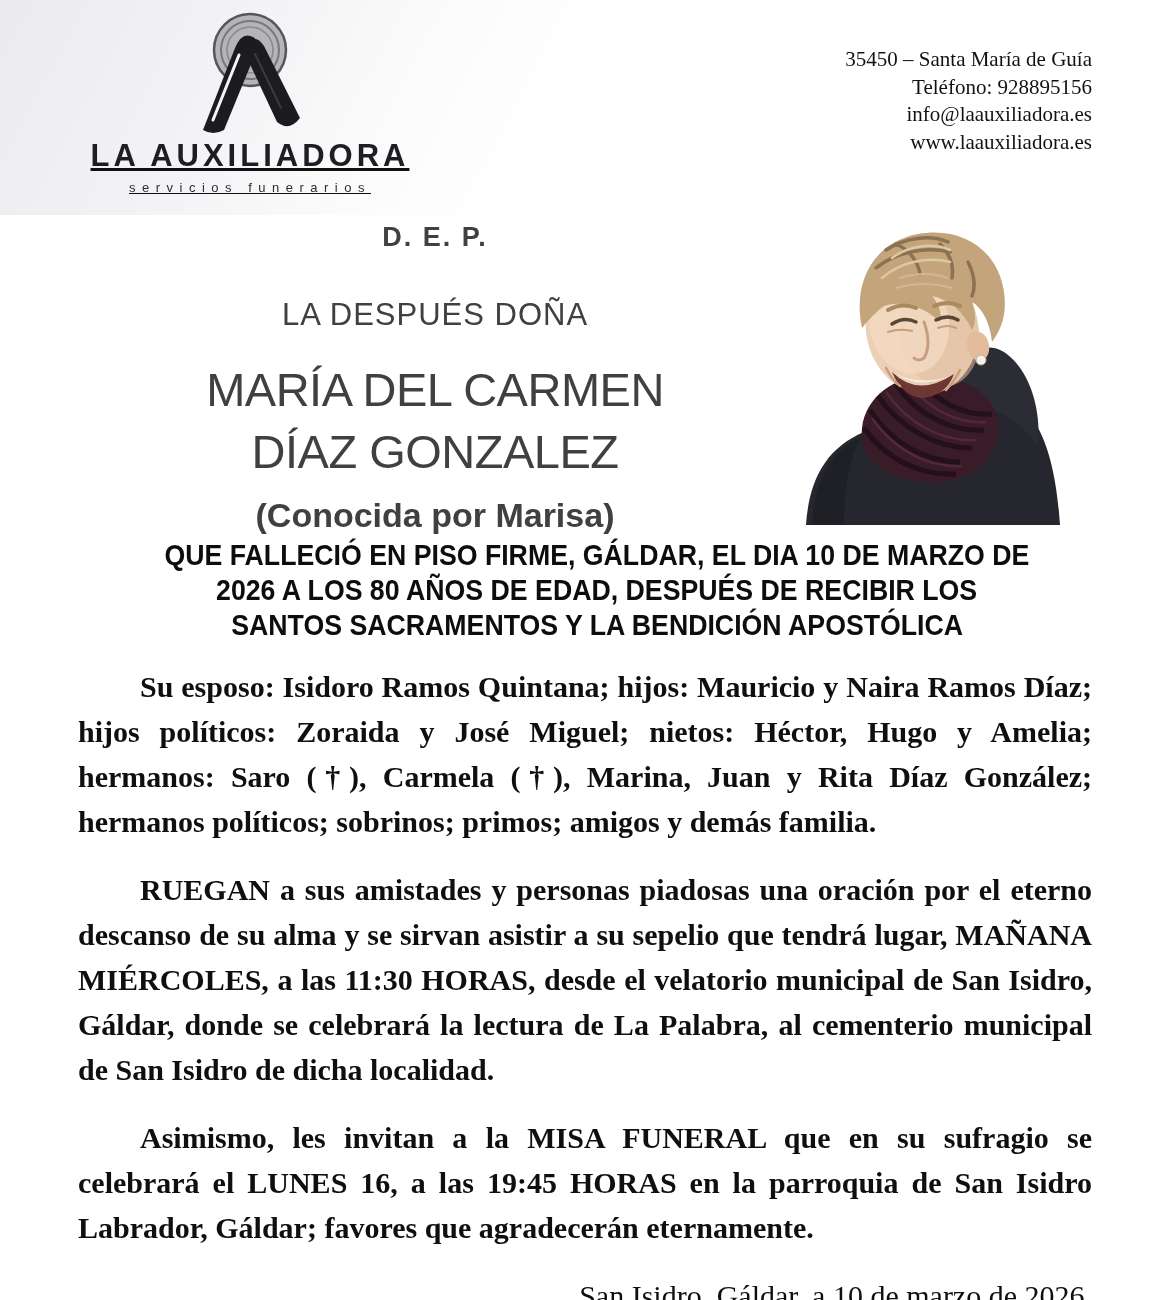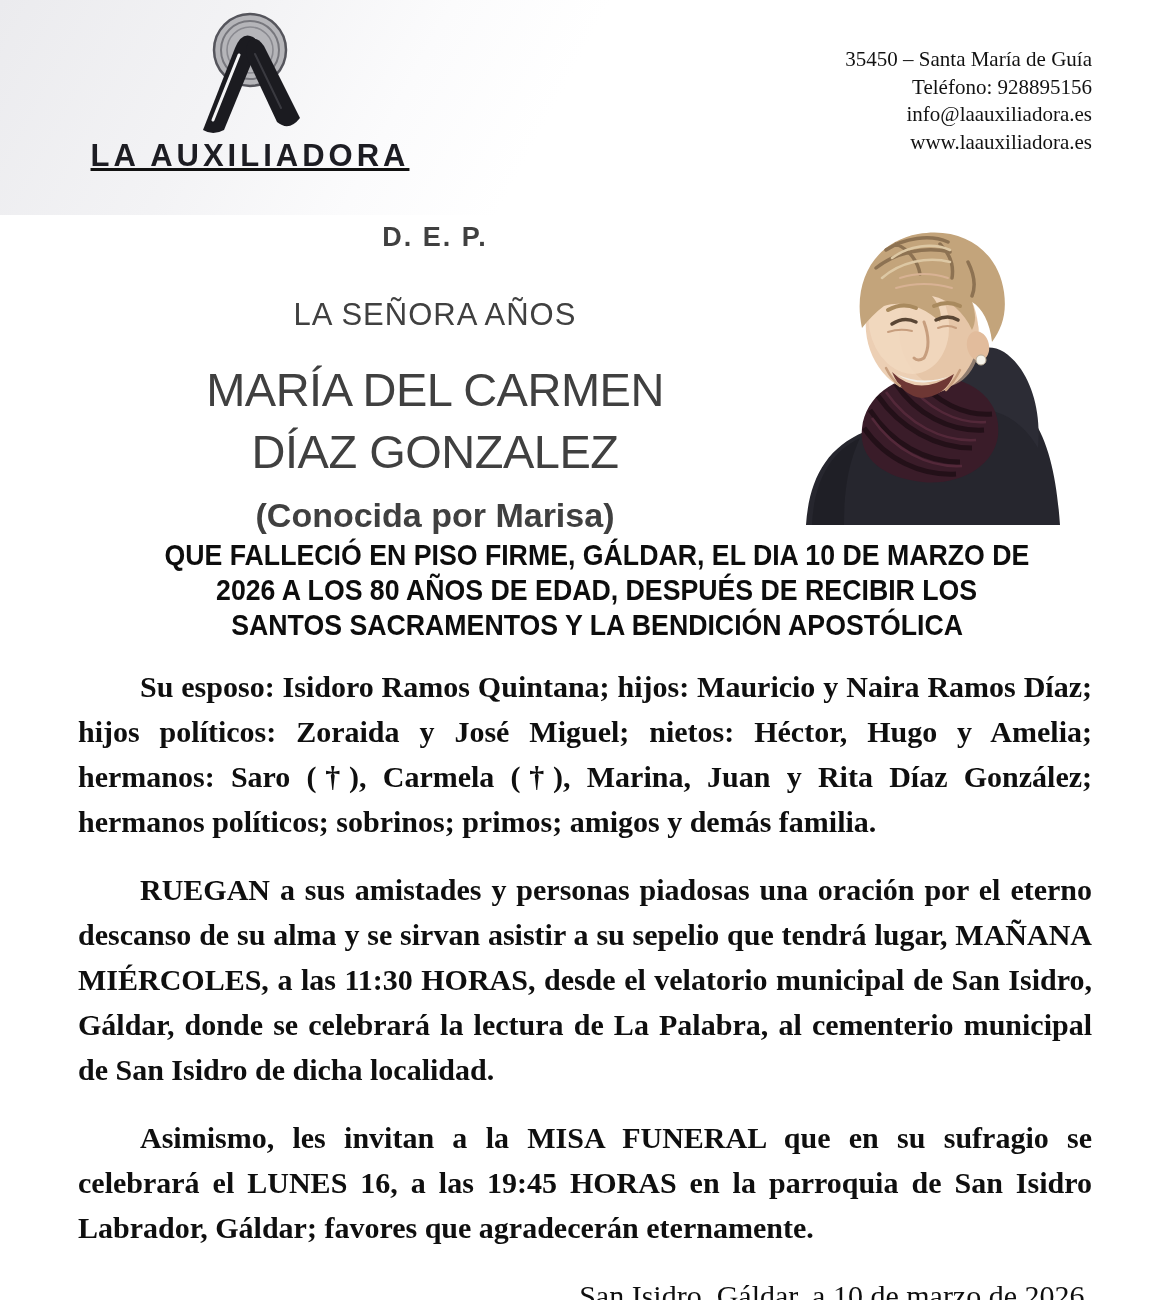--- a/index.html
+++ b/index.html
@@ -89,32 +89,33 @@
     <svg class="brand-mark" viewBox="0 0 150 128" aria-hidden="true">
       <circle cx="75" cy="42" r="36" fill="#b5b5b9" stroke="#55555c" stroke-width="2.5"></circle>
       <circle cx="75" cy="42" r="29" fill="none" stroke="#77777d" stroke-width="2"></circle>
       <circle cx="75" cy="42" r="23" fill="none" stroke="#8a8a90" stroke-width="1.6"></circle>
       <path d="M28,122 L60,40 Q67,23 78,29 Q85,33 81,44 L49,122 Q38,128 28,122 Z" fill="#1b1b20"></path>
       <path d="M73,35 Q80,25 89,38 L125,110 Q114,124 102,114 L73,52 Q69,43 73,35 Z" fill="#1b1b20"></path>
       <path d="M38,112 L64,47" stroke="#f4f4f5" stroke-width="3" stroke-linecap="round" fill="none"></path>
       <path d="M80,46 L106,100" stroke="#3a3a40" stroke-width="2" stroke-linecap="round" fill="none"></path>
     </svg>
     <div class="brand-name">LA AUXILIADORA</div>
+    <div class="brand-tagline">servicios funerarios</div>
   </header>
 
   <address class="contact">
     <div>35450 – Santa María de Guía</div>
     <div>Teléfono: 928895156</div>
     <div>info@laauxiliadora.es</div>
     <div>www.laauxiliadora.es</div>
   </address>
 
   <section class="title-col">
     <div class="dep">D. E. P.</div>
-    <div class="honorific">LA SEÑORA AÑOS</div>
+    <div class="honorific">LA DESPUÉS DOÑA</div>
     <div class="deceased-name">
       <div>MARÍA DEL CARMEN</div>
       <div>DÍAZ GONZALEZ</div>
     </div>
     <div class="alias">(Conocida por Marisa)</div>
   </section>
 
   <figure class="photo">
     <svg viewBox="0 0 265 315" aria-hidden="true">
 

